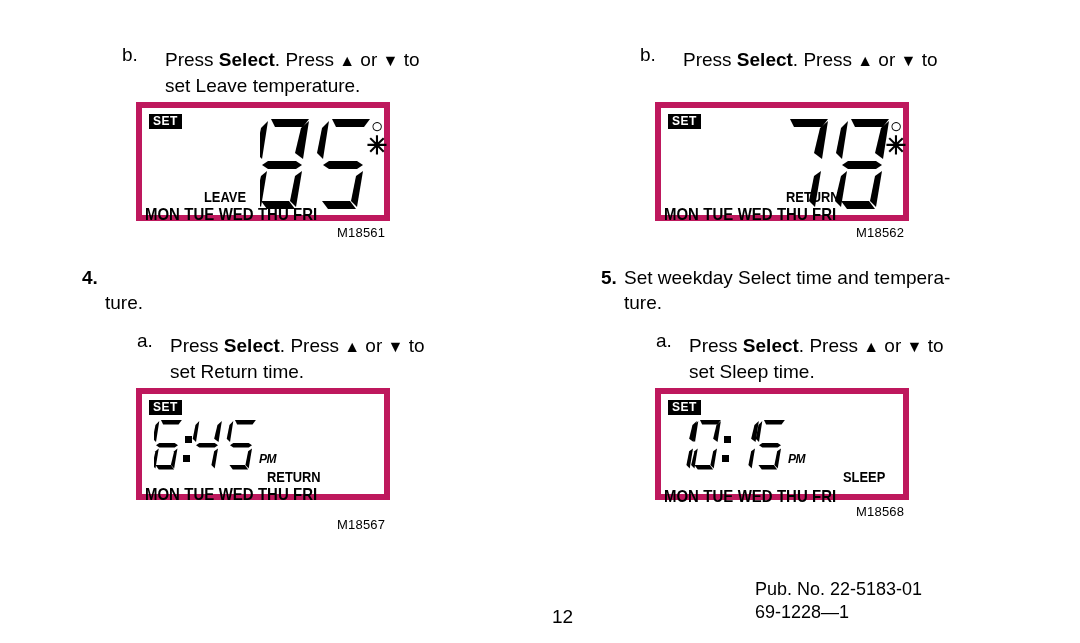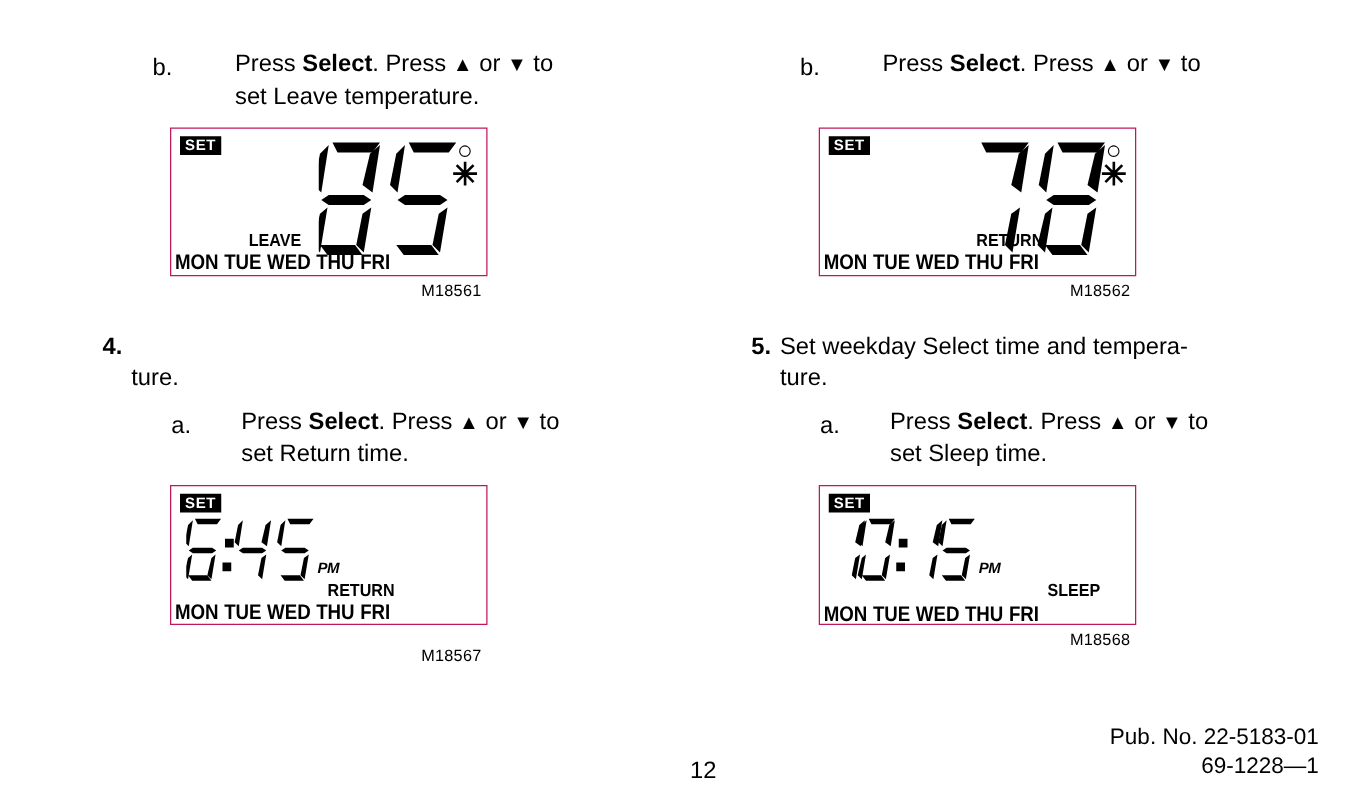--- a/index.html
+++ b/index.html
@@ -32,30 +32,29 @@
   .step-text {
     font-size: 19px;
     line-height: 25px;
   }
   .sub-letter {
     font-size: 19px;
     line-height: 26px;
   }
   .sub-text {
     font-size: 19px;
-    line-height: 20px;
-    margin-left: 23px;
+    line-height: 36px;
   }
   .sub-text b { font-weight: bold; }
   .tri { font-size: 16px; letter-spacing: 0; }
 
   
   .lcd {
     position: absolute;
-    border: 1px solid #be185d;
+    border: 6px solid #be185d;
     background: #fff;
     box-sizing: border-box;
   }
   .set-badge {
     position: absolute;
     left: 7px;
     top: 6px;
     background: #000;
     color: #fff;
     font-size: 12px;
@@ -124,21 +123,20 @@
   }
 
   
   .page-number {
     position: absolute;
     font-size: 19px;
     line-height: 22px;
   }
   .pub-block {
     position: absolute;
-    text-align: right;
     font-size: 18px;
     line-height: 23px;
   }
 </style>
 </head>
 <body>
 
 <div class="page">
 
   <div class="abs" style="left:122px; top:42px;">

